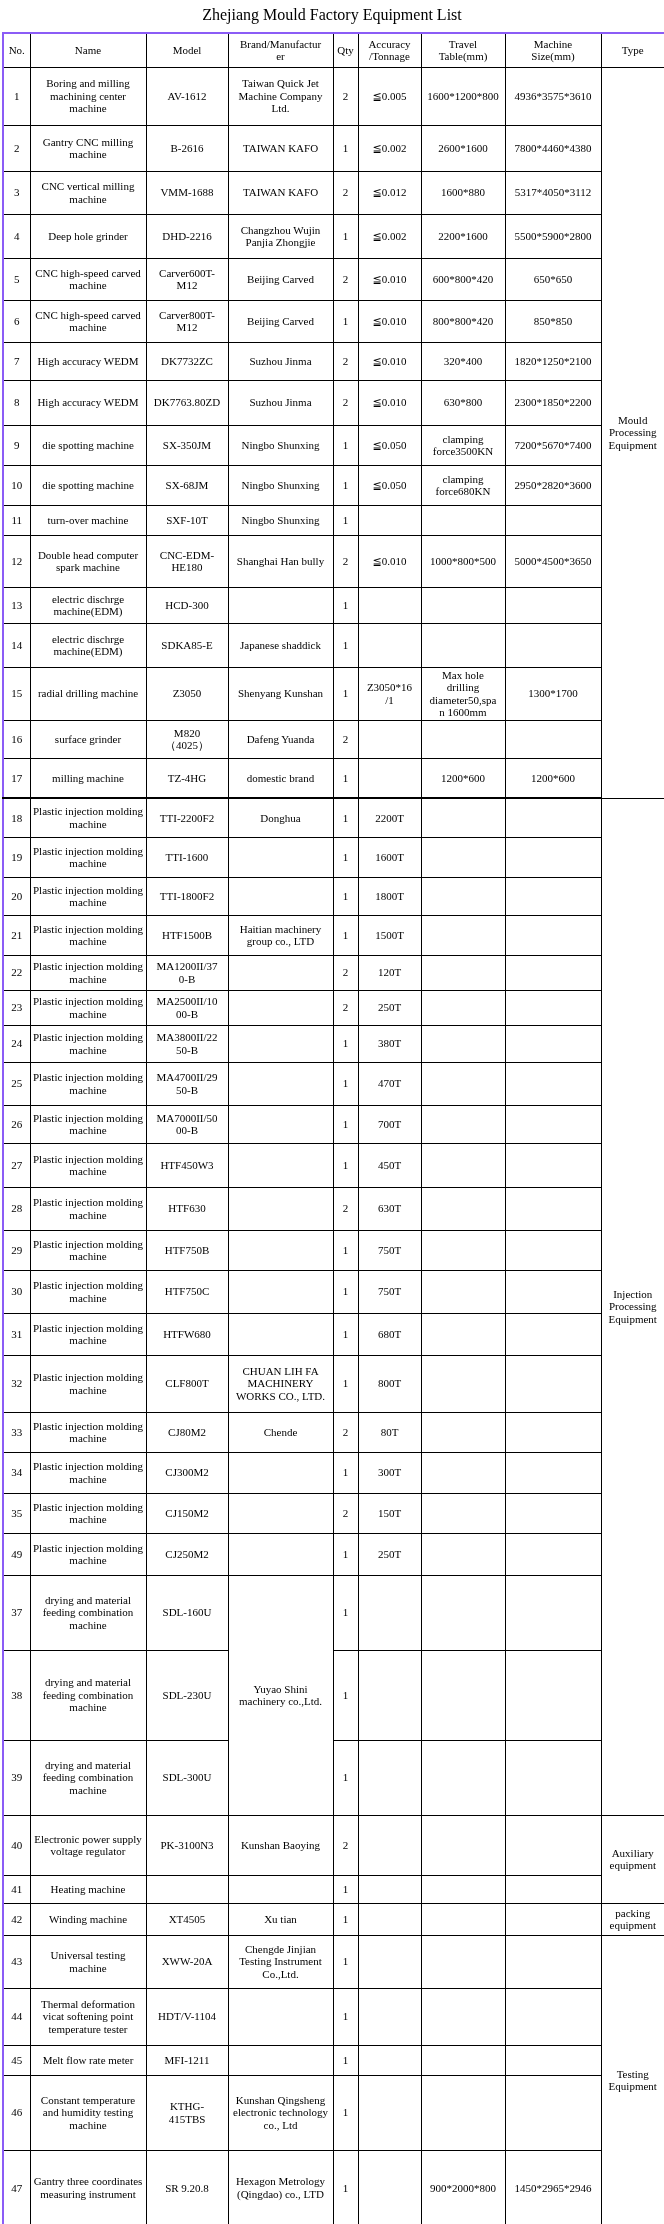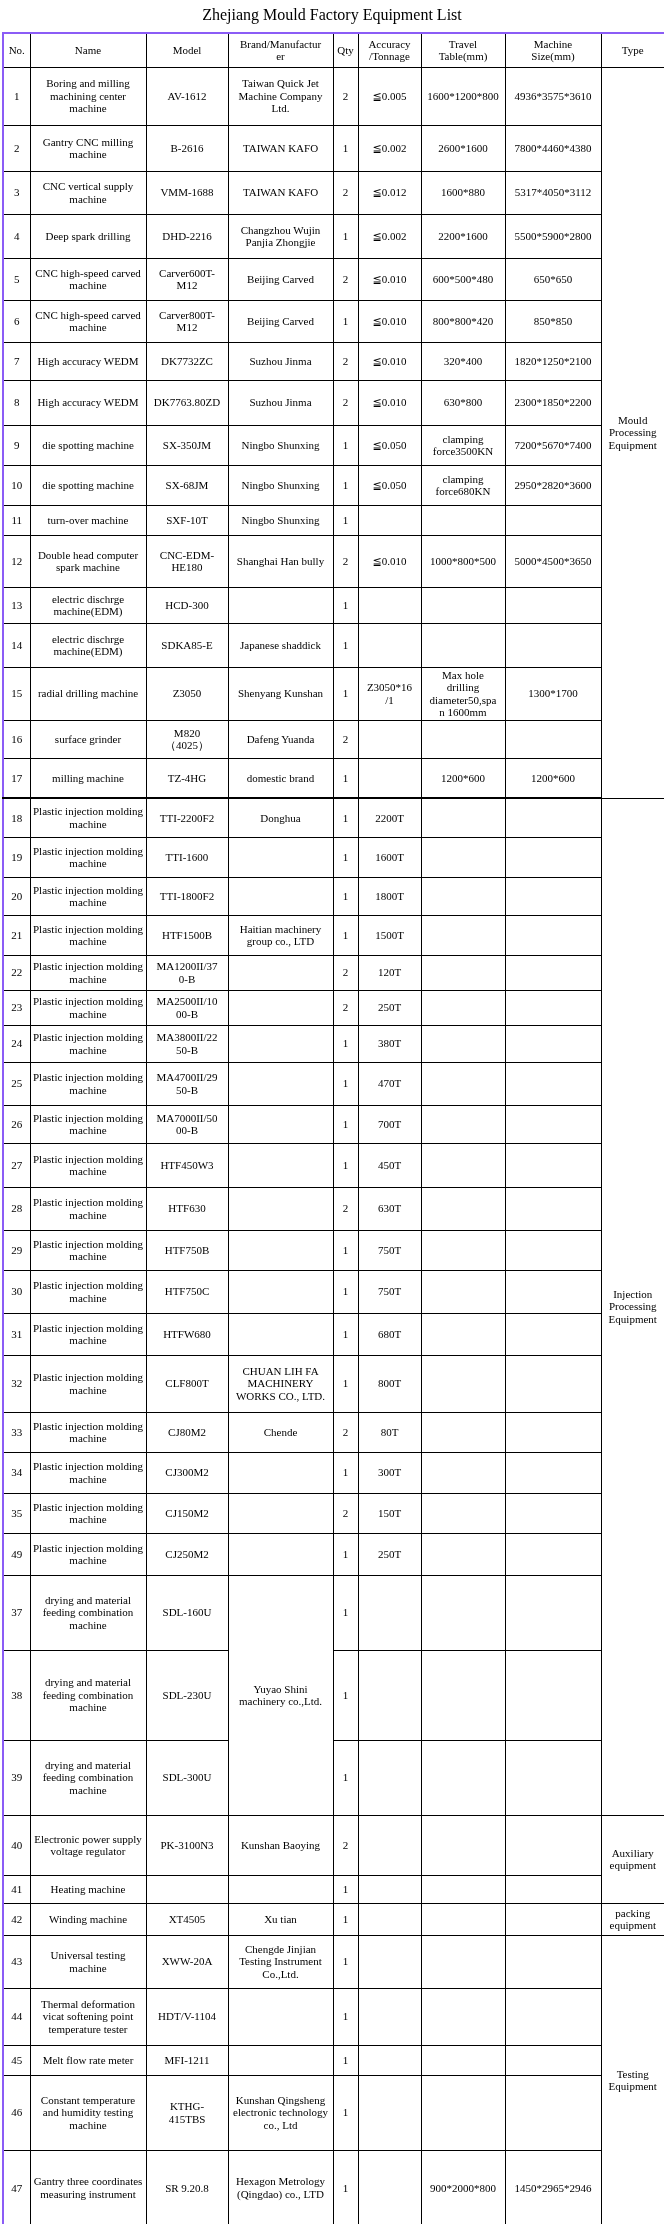--- a/index.html
+++ b/index.html
@@ -91,47 +91,47 @@
           <td>Gantry CNC milling machine</td>
           <td>B-2616</td>
           <td class="left">TAIWAN KAFO</td>
           <td>1</td>
           <td>≦0.002</td>
           <td>2600*1600</td>
           <td>7800*4460*4380</td>
         </tr>
         <tr style="height: 43px;">
           <td>3</td>
-          <td>CNC vertical supply machine</td>
+          <td>CNC vertical milling machine</td>
           <td>VMM-1688</td>
           <td class="left">TAIWAN KAFO</td>
           <td>2</td>
           <td>≦0.012</td>
           <td>1600*880</td>
           <td>5317*4050*3112</td>
         </tr>
         <tr style="height: 44px;">
           <td>4</td>
-          <td>Deep spark drilling</td>
+          <td>Deep hole grinder</td>
           <td>DHD-2216</td>
           <td>Changzhou Wujin Panjia Zhongjie</td>
           <td>1</td>
           <td>≦0.002</td>
           <td>2200*1600</td>
           <td>5500*5900*2800</td>
         </tr>
         <tr style="height: 42px;">
           <td>5</td>
           <td>CNC high-speed carved machine</td>
           <td>Carver600T-
 M12</td>
           <td class="left">Beijing Carved</td>
           <td>2</td>
           <td>≦0.010</td>
-          <td>600*500*480</td>
+          <td>600*800*420</td>
           <td>650*650</td>
         </tr>
         <tr style="height: 42px;">
           <td>6</td>
           <td>CNC high-speed carved machine</td>
           <td>Carver800T-
 M12</td>
           <td class="left">Beijing Carved</td>
           <td>1</td>
           <td>≦0.010</td>

